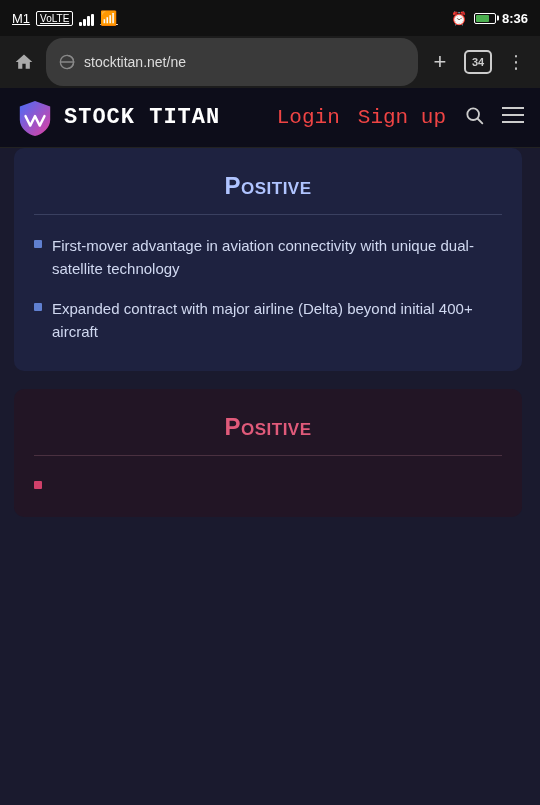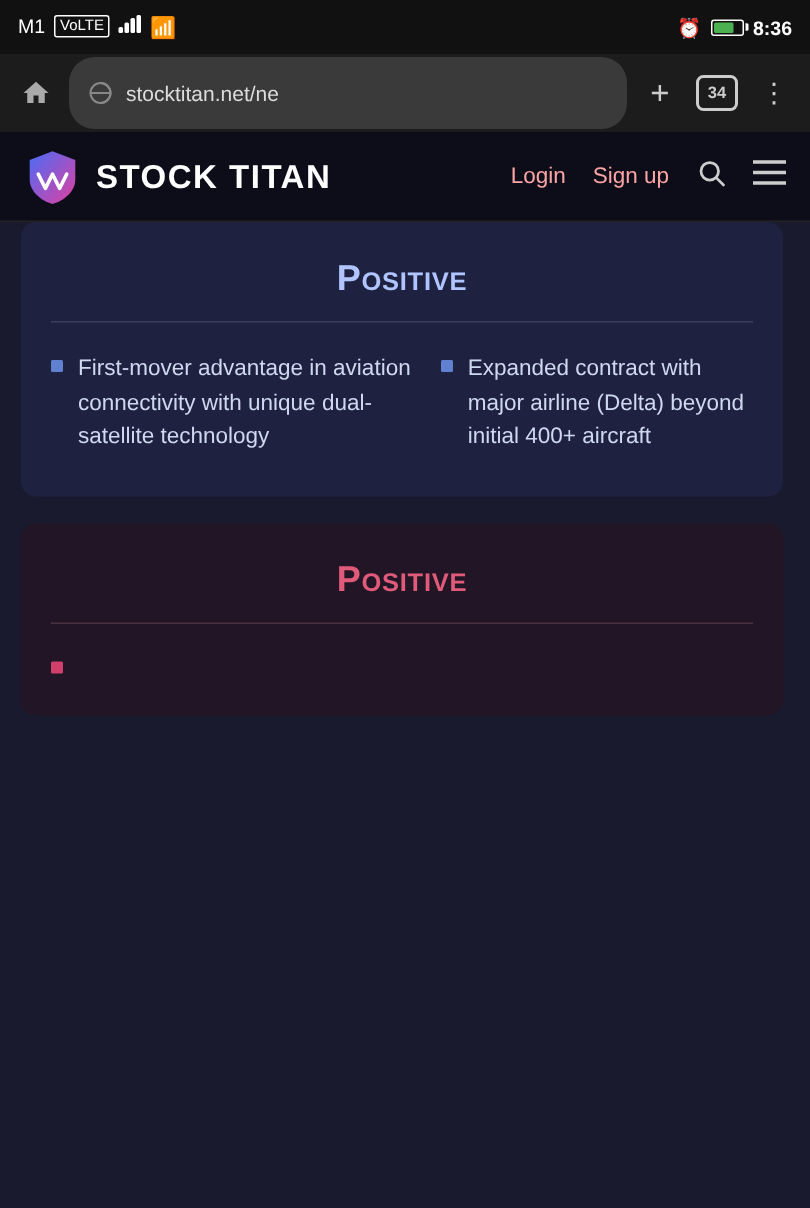--- a/index.html
+++ b/index.html
@@ -19,24 +19,25 @@
       background: #111;
       display: flex;
       align-items: center;
       justify-content: space-between;
       padding: 0 12px;
       color: #fff;
       font-size: 13px;
     }
     .status-left {
       display: flex;
-      align-items: flex-start;
+      align-items: flex-end;
       gap: 6px;
       font-size: 13px;
       font-weight: 500;
+      text-decoration: underline;
     }
     .status-right {
       display: flex;
       align-items: center;
       gap: 6px;
       font-size: 13px;
     }
     .battery-icon {
       display: inline-flex;
       align-items: center;
@@ -169,42 +170,43 @@
     
     .site-header {
       width: 100%;
       height: 60px;
       background: #0d0d1a;
       display: flex;
       align-items: center;
       padding: 4px 16px;
       gap: 10px;
       border-bottom: 1px solid #222;
+      font-family: Liberation Mono, monospace;
     }
     .logo-icon {
       width: 38px;
       height: 38px;
       flex-shrink: 0;
     }
     .site-title {
       font-size: 22px;
       font-weight: 800;
       color: #fff;
       letter-spacing: 1px;
       text-transform: uppercase;
       flex: 1;
     }
     .header-nav {
       display: flex;
       align-items: center;
       gap: 18px;
     }
     .header-nav-link {
-      color: #fca5a5;
-      font-size: 15px;
+      color: #ef4444;
+      font-size: 21px;
       text-decoration: none;
     }
     .header-search-icon {
       color: #ddd;
       font-size: 18px;
     }
     .header-menu-icon {
       color: #ddd;
       font-size: 20px;
     }
@@ -240,21 +242,21 @@
       margin-bottom: 20px;
     }
     .negative-section .section-divider {
       background: #4a3040;
     }
     .bullet-list {
       list-style: none;
       padding: 0;
       margin: 0;
       display: flex;
-      flex-direction: row;
+      flex-direction: column;
       gap: 18px;
     }
     .bullet-item {
       display: flex;
       align-items: flex-start;
       gap: 10px;
       color: #d0d8f0;
       font-size: 15px;
       line-height: 1.5;
     }

